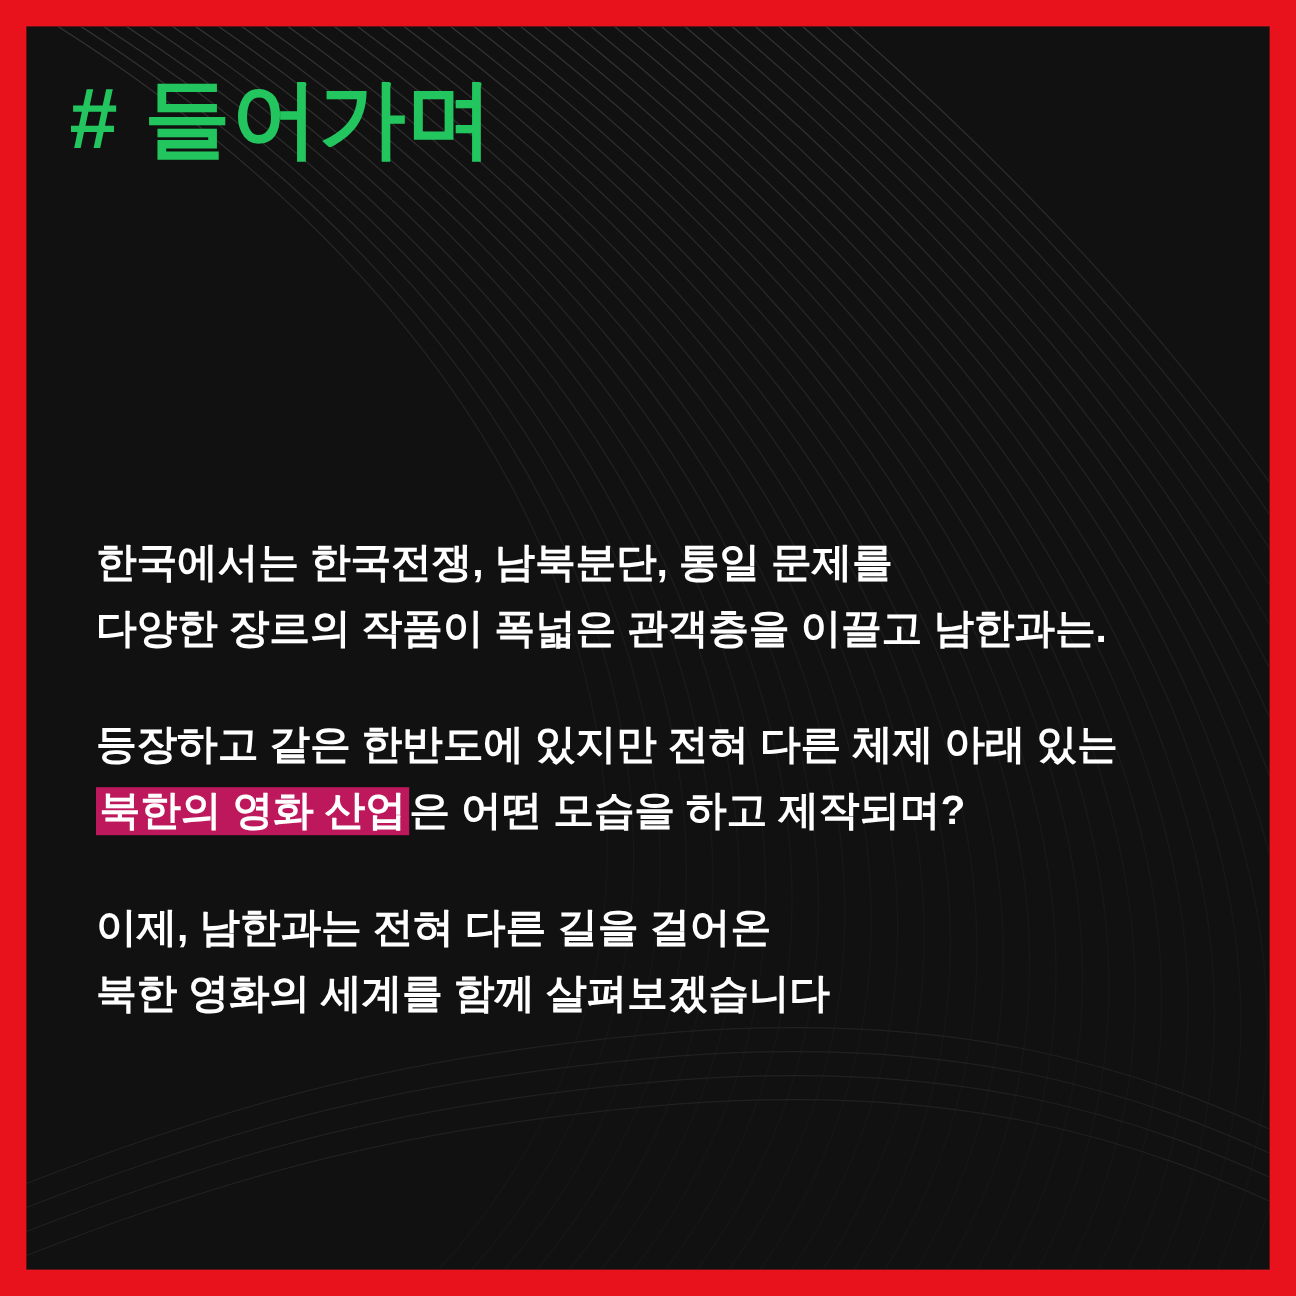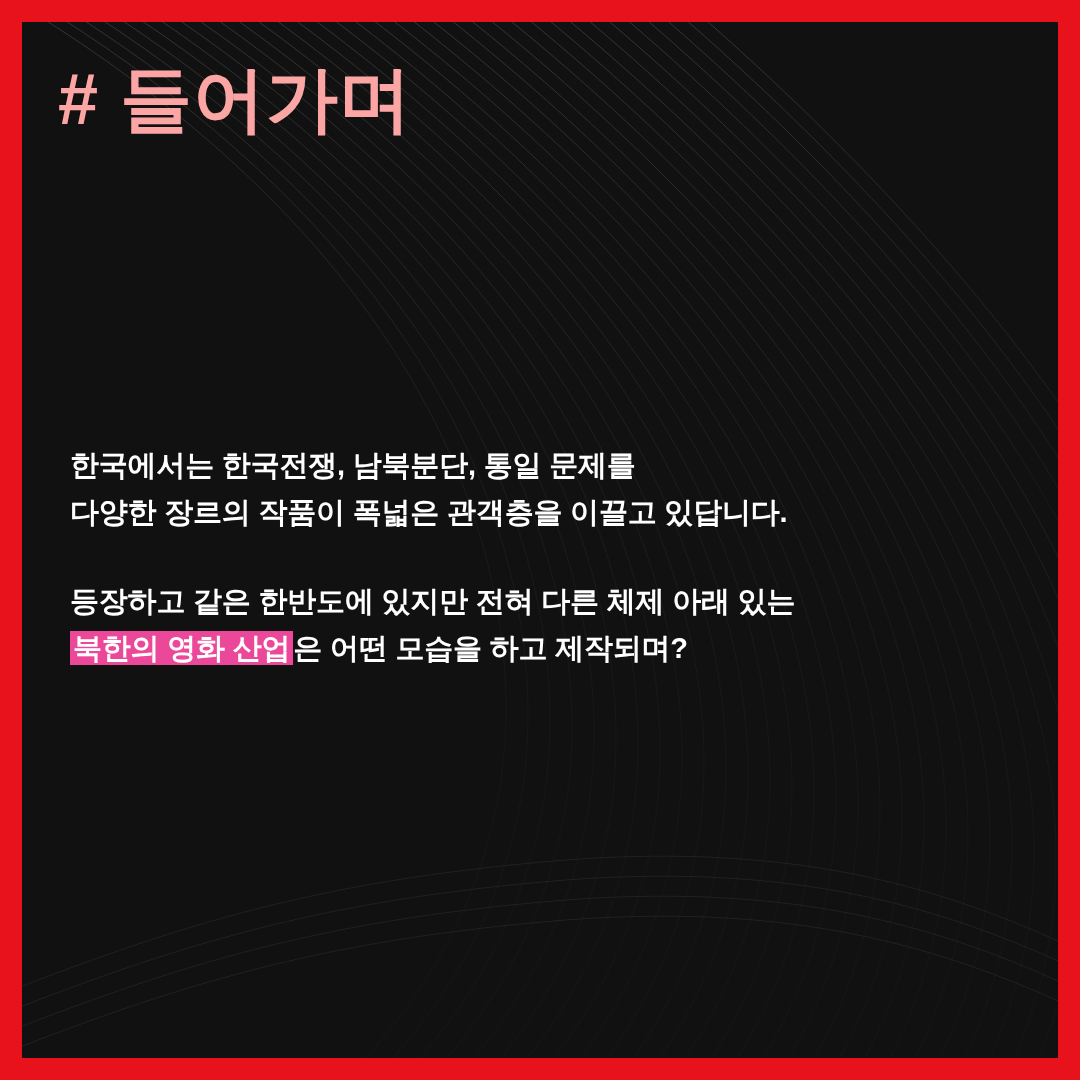--- a/index.html
+++ b/index.html
@@ -38,52 +38,52 @@
     inset: 0;
     width: 100%;
     height: 100%;
     pointer-events: none;
   }
 
   .title {
     position: absolute;
     left: 36px;
     top: 38px;
-    color: #fca5a5;
+    color: #22c55e;
     font-size: 72px;
     font-weight: bold;
     letter-spacing: 1px;
     line-height: 1.1;
     white-space: nowrap;
   }
 
   .body-text {
     position: absolute;
-    left: 48px;
+    left: 58px;
     top: 420px;
     right: 40px;
     color: #ffffff;
-    font-size: 29px;
+    font-size: 34px;
     font-weight: bold;
     line-height: 1.62;
     letter-spacing: -0.2px;
   }
 
   .para {
     margin: 0 0 42px 0;
   }
   .para:last-child {
     margin-bottom: 0;
   }
   .line {
     display: block;
     white-space: nowrap;
   }
   .hl {
-    background: #ec4899;
+    background: #be185d;
     color: #ffffff;
     padding: 1px 3px;
   }
 </style>
 </head>
 <body>
 
 <div class="card">
   <div class="inner">
 
@@ -139,25 +139,29 @@
         <path d="M-40,1040 C 160,960 300,920 520,900 C 760,878 920,920 1080,1000"></path>
       </g>
     </svg>
 
     <div class="title"># 들어가며</div>
 
     <div class="body-text">
 
       <p class="para">
         <span class="line">한국에서는 한국전쟁, 남북분단, 통일 문제를</span>
-        <span class="line">다양한 장르의 작품이 폭넓은 관객층을 이끌고 있답니다.</span>
+        <span class="line">다양한 장르의 작품이 폭넓은 관객층을 이끌고 남한과는.</span>
       </p>
 
       <p class="para">
         <span class="line">등장하고 같은 한반도에 있지만 전혀 다른 체제 아래 있는</span>
         <span class="line"><span class="hl">북한의 영화 산업</span><span>은 어떤 모습을 하고 제작되며?</span></span>
       </p>
 
+      <p class="para">
+        <span class="line">이제, 남한과는 전혀 다른 길을 걸어온</span>
+        <span class="line">북한 영화의 세계를 함께 살펴보겠습니다</span>
+      </p>
 
     </div>
 
   </div>
 </div>
 
 </body></html>

